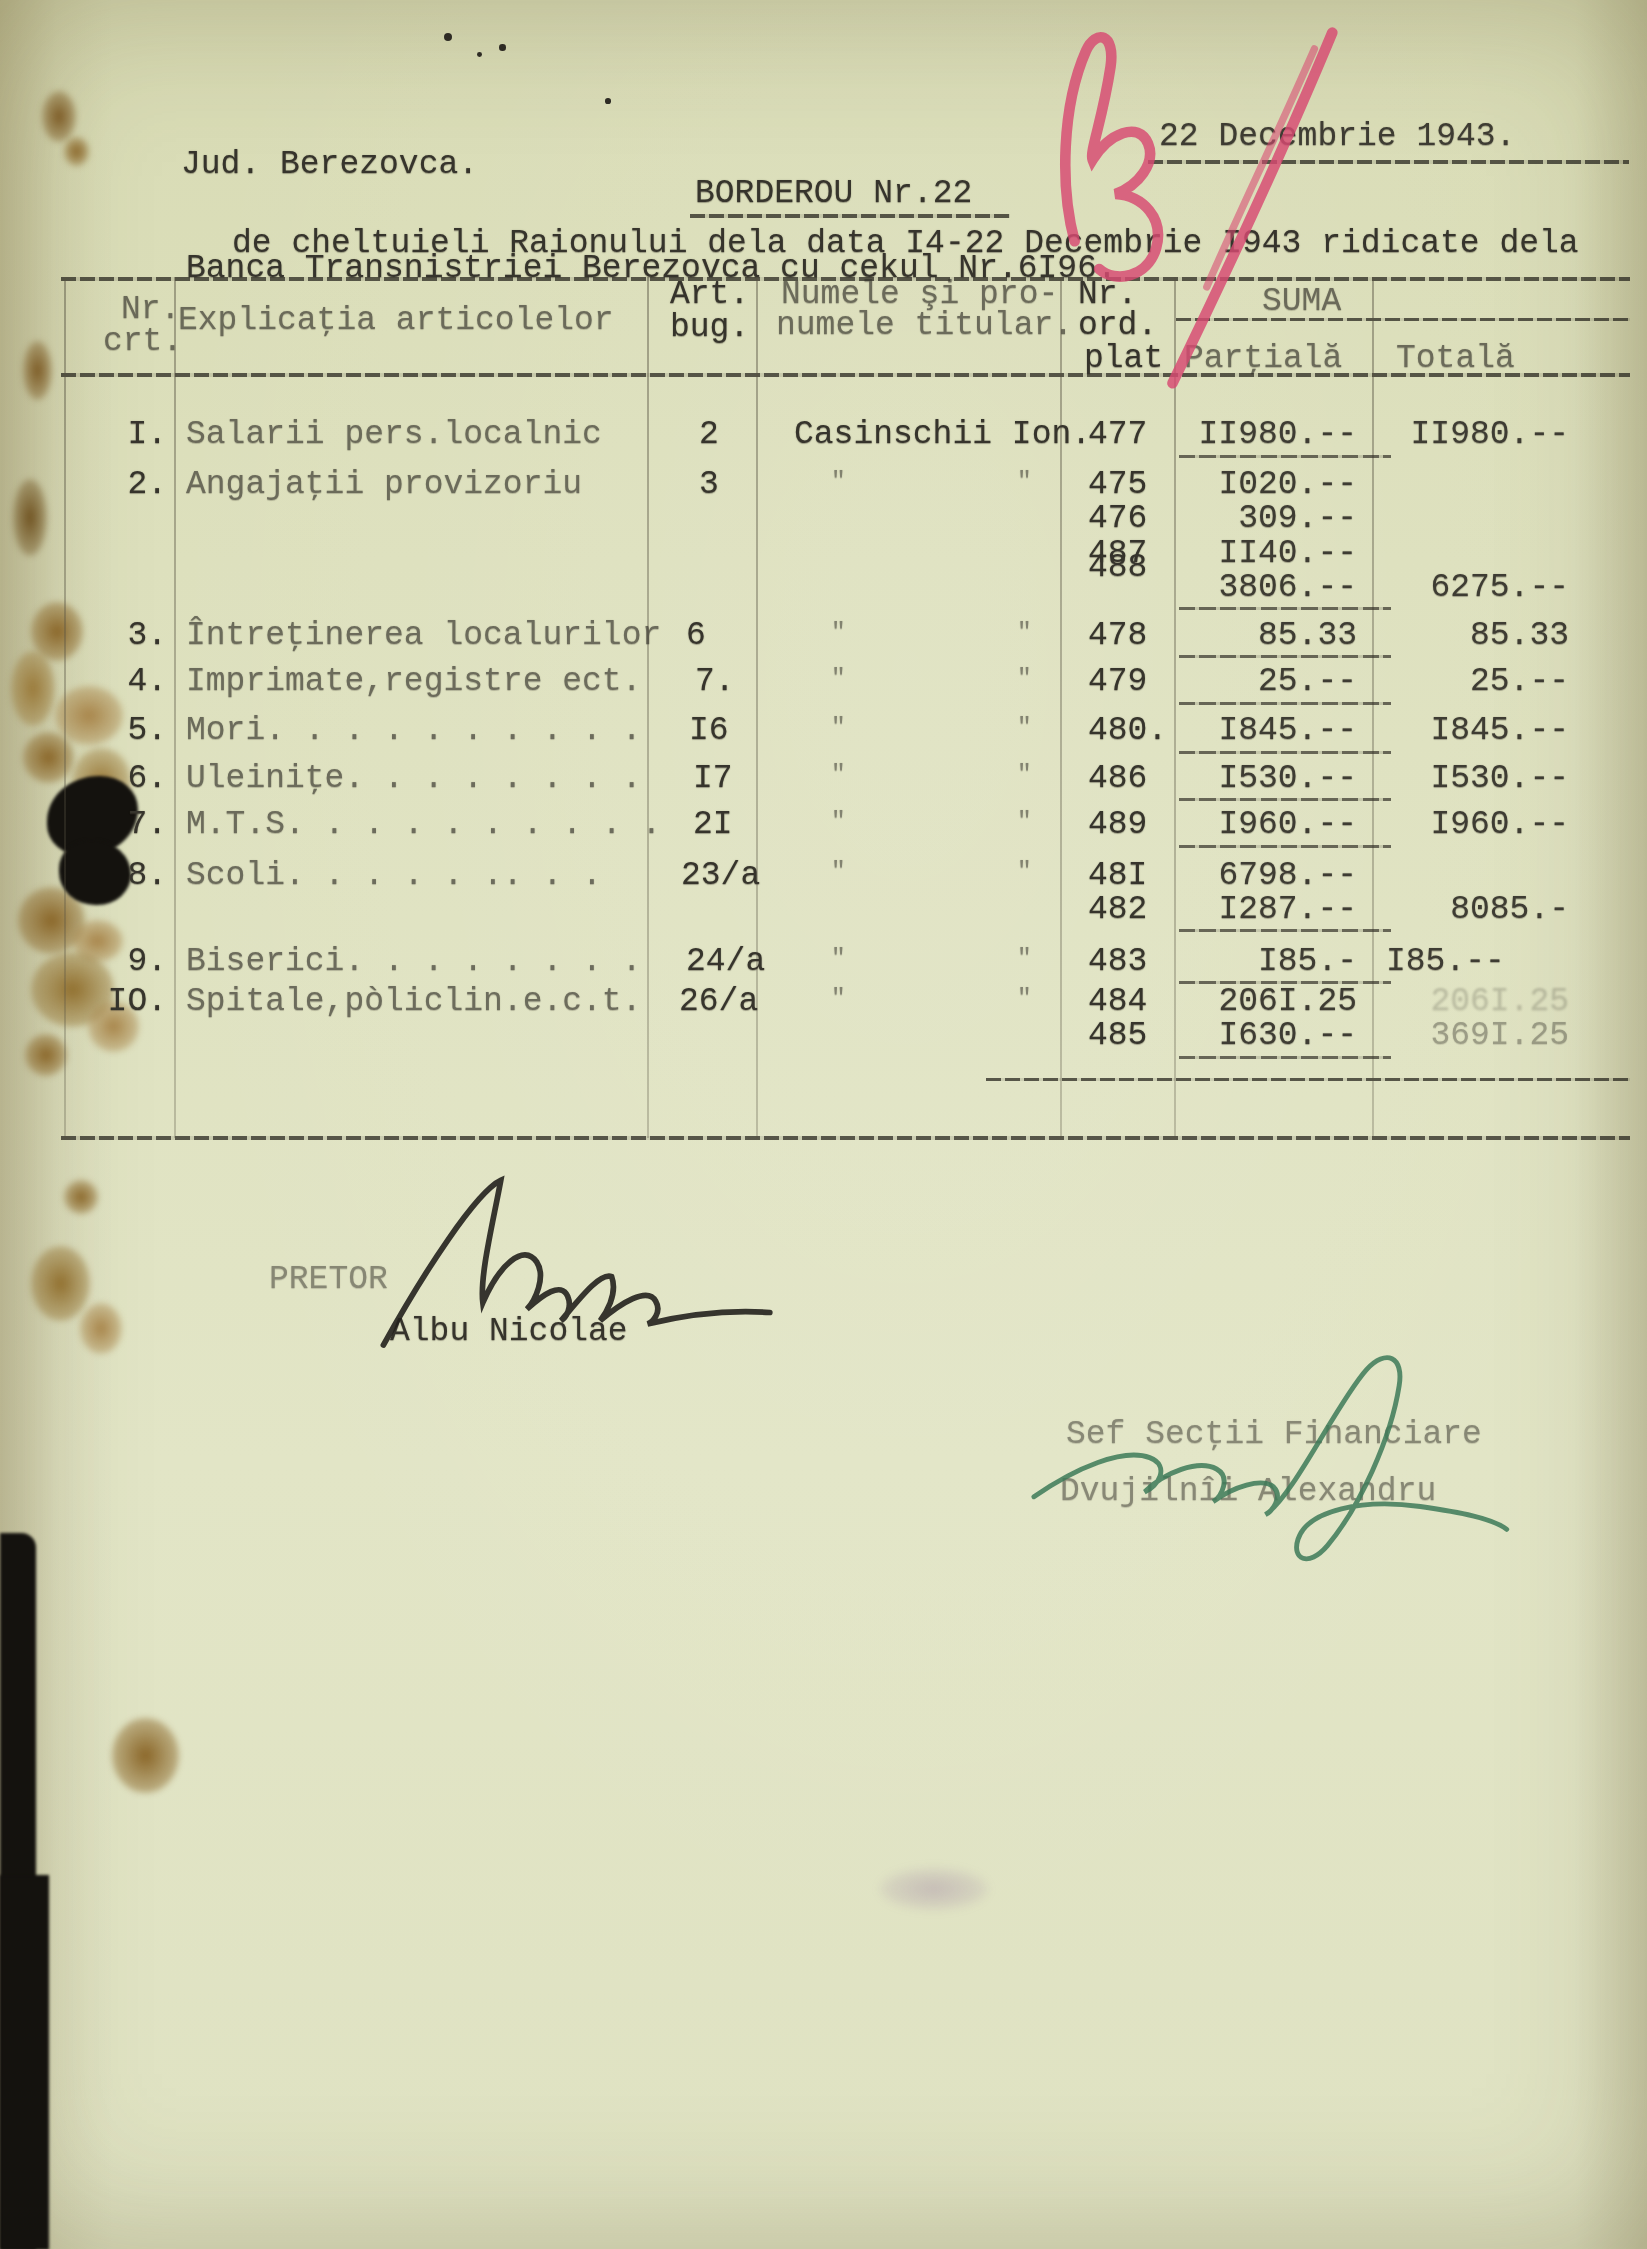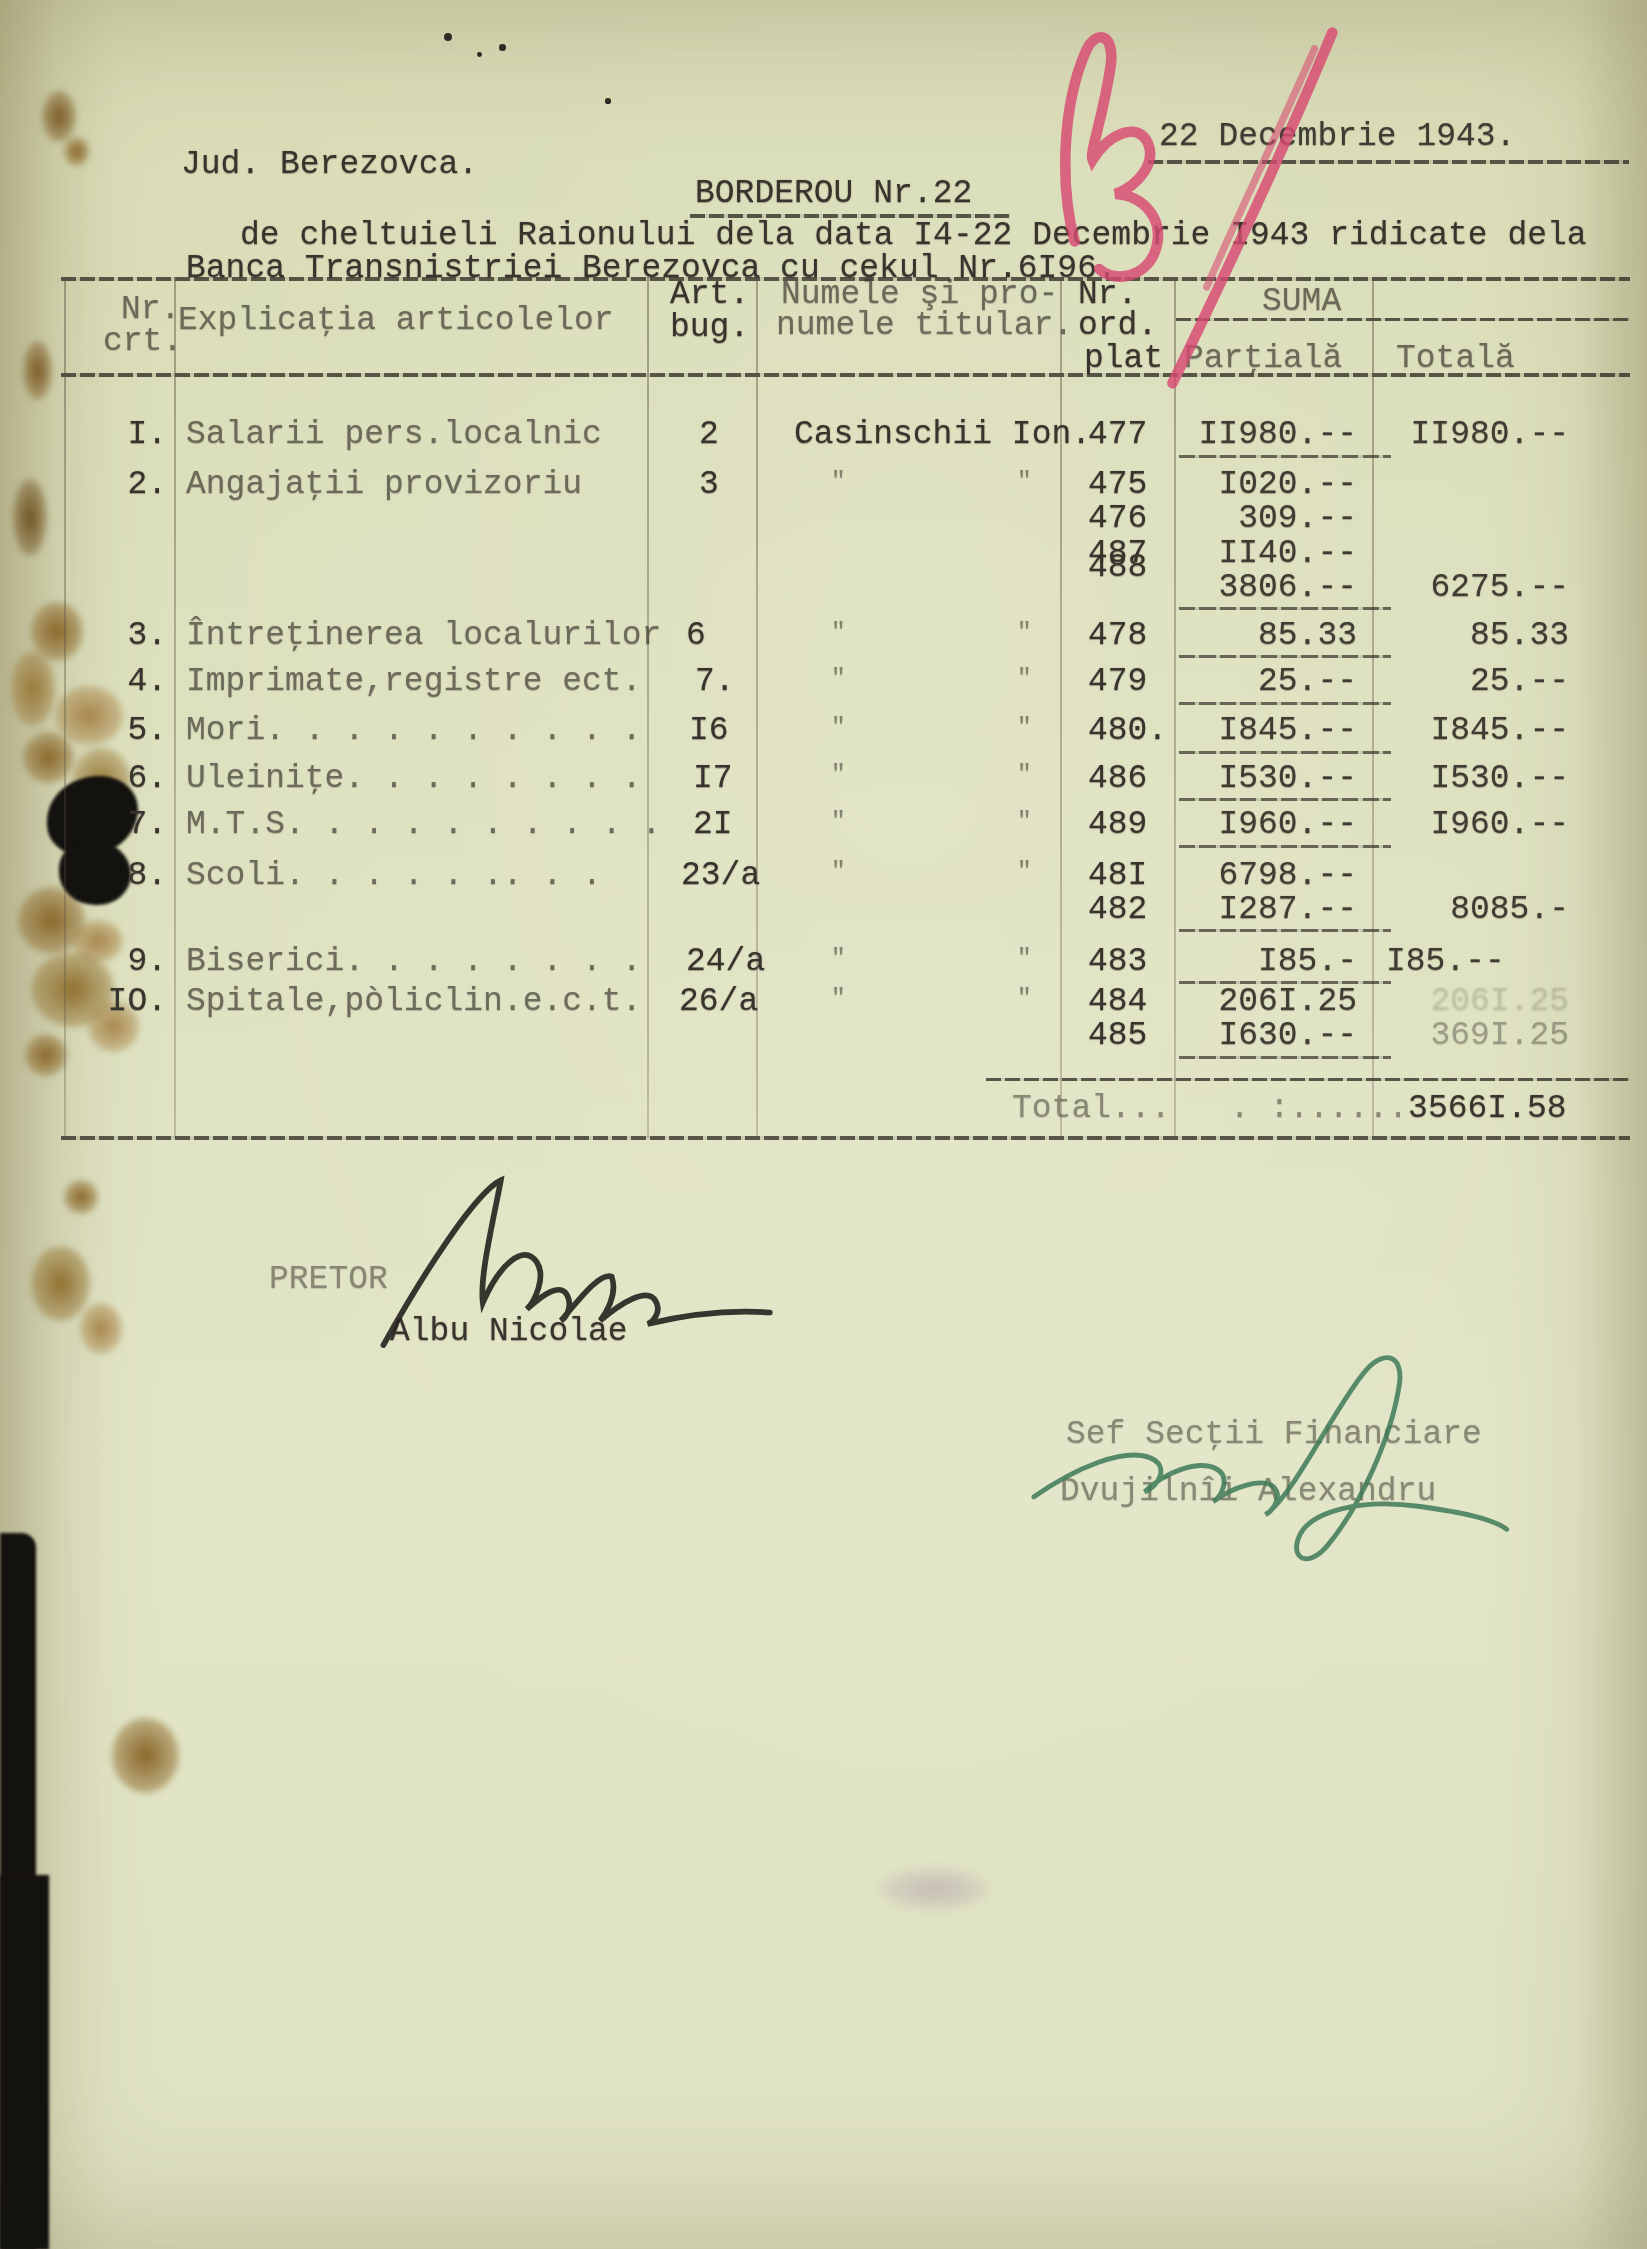--- a/index.html
+++ b/index.html
@@ -63,21 +63,21 @@
   <div class="speck" style="left:444px;top:33px;width:8.2px;height:8.2px;"></div>
   <div class="speck" style="left:499px;top:44px;width:6.5px;height:6.5px;"></div>
   <div class="speck" style="left:605px;top:98px;width:5.7px;height:5.7px;"></div>
   <div class="speck" style="left:477px;top:52px;width:4.9px;height:4.9px;"></div>
 
   <span class="typed" style="left:181px;top:147px;">Jud. Berezovca.</span>
   <span class="typed dark" style="left:1159px;top:119px;">22 Decembrie 1943.</span>
   <div class="hline" style="left:1148px;top:160px;width:481px;"></div>
   <span class="typed" style="left:695px;top:176px;">BORDEROU Nr.22</span>
   <div class="hline" style="left:690px;top:214px;width:320px;"></div>
-  <span class="typed" style="left:232px;top:218px;margin-left:8px;">de cheltuieli Raionului dela data I4-22 Decembrie I943 ridicate dela</span>
+  <span class="typed" style="left:232px;top:226px;">de cheltuieli Raionului dela data I4-22 Decembrie I943 ridicate dela</span>
   <span class="typed" style="left:186px;top:251px;">Banca Transnistriei Berezovca cu cekul Nr.6I96.</span>
 
   <div class="hline" style="left:61px;top:277px;width:1569px;"></div>
   <div class="hline" style="left:1176px;top:318px;width:454px;height:3.3px;"></div>
   <div class="hline" style="left:61px;top:373px;width:1569px;"></div>
   <div class="hline" style="left:986px;top:1078px;width:644px;height:3.3px;"></div>
   <div class="hline" style="left:61px;top:1136px;width:1569px;"></div>
   <div class="vline" style="left:64px;top:277px;height:861px;"></div>
   <div class="vline" style="left:174px;top:277px;height:861px;"></div>
   <div class="vline" style="left:647px;top:277px;height:861px;"></div>
@@ -199,21 +199,20 @@
       <span class="typed" style="left: 1088px; top: 984px;">484</span>
       <span class="typed dark" style="left: 1182px; top: 984px; width: 175px; display: inline-block; text-align: right;">206I.25</span>
       <span class="typed" style="left: 1088px; top: 1018px;">485</span>
       <span class="typed dark" style="left: 1182px; top: 1018px; width: 175px; display: inline-block; text-align: right;">I630.--</span>
       <div class="uline" style="left: 1179px; top: 1056px; width: 212px;"></div>
       <div class="uline" style="left: 1179px; top: 1021px; width: 212px; opacity: 0;"></div>
       <span class="typed erased1" style="left: 1386px; top: 984px; width: 183px; display: inline-block; text-align: right;">206I.25</span>
       <span class="typed erased2" style="left: 1386px; top: 1018px; width: 183px; display: inline-block; text-align: right;">369I.25</span>
     </div>
 
-  <span class="typed" style="left:1012px;top:1091px;"><span class="fainter">Total</span><span class="fainter">...   . :......</span><span>3566I.58</span></span>
 
   <span class="typed fainter" style="left:269px;top:1262px;">PRETOR</span>
   <span class="typed" style="left:390px;top:1314px;">Albu Nicolae</span>
   <span class="typed fainter" style="left:1066px;top:1417px;">Sef Secţii Financiare</span>
   <span class="typed fainter" style="left:1060px;top:1474px;">Dvujilnîi Alexandru</span>
 
   <svg class="marks" width="1648" height="2250" viewBox="0 0 2021 2760">
 
     <g stroke="#d84a72" stroke-width="13" fill="none" stroke-linecap="round" opacity="0.82">
       <path d="M1318,296 C1300,230 1302,130 1332,62 C1344,36 1368,40 1362,82 C1352,148 1336,186 1340,196 C1360,164 1396,148 1408,176 C1418,200 1396,228 1368,238 C1402,240 1428,268 1418,304 C1408,340 1368,348 1348,330"></path>

